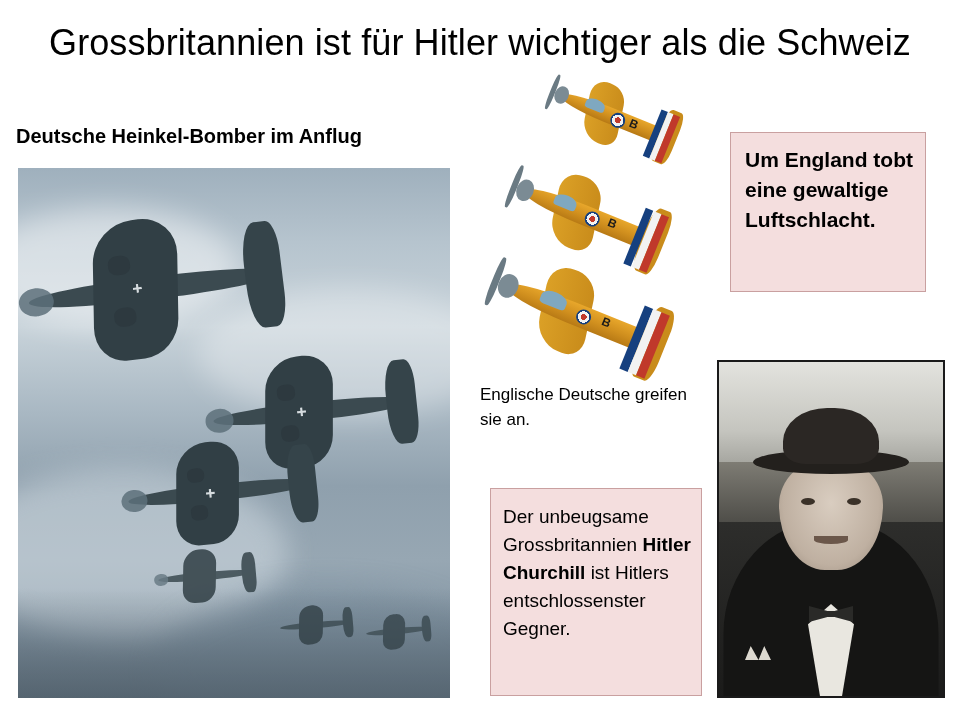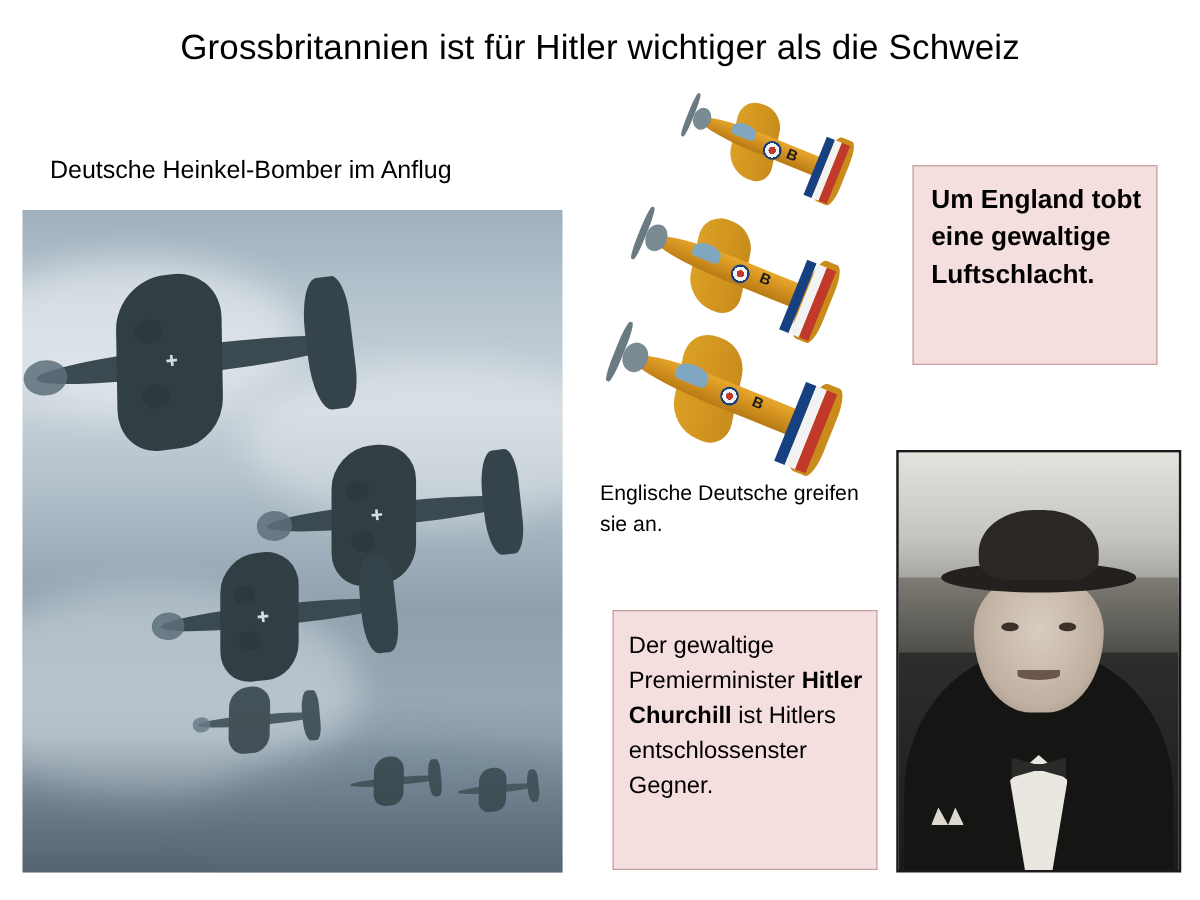--- a/index.html
+++ b/index.html
@@ -19,33 +19,34 @@
     height: 720px;
   }
 
   
   .slide-title {
     position: absolute;
     left: 0;
     top: 22px;
     width: 960px;
     text-align: center;
-    font-size: 28px;
+    font-size: 36px;
     color: #000000;
     letter-spacing: 0.1px;
     white-space: nowrap;
   }
 
   
   .caption-bombers {
     position: absolute;
-    left: 40px;
+    left: 16px;
     top: 125px;
     font-size: 20px;
     color: #000000;
+    font-weight: bold;
   }
 
   
   .photo-bombers {
     position: absolute;
     left: 18px;
     top: 168px;
     width: 432px;
     height: 530px;
     overflow: hidden;
@@ -479,21 +480,21 @@
     <div class="sp-letter">B</div>
   </div>
 
   <div class="caption-spitfire">Englische Deutsche greifen sie an.</div>
 
   <div class="pinkbox box-england">
     <span>Um England tobt eine gewaltige Luftschlacht.</span>
   </div>
 
   <div class="pinkbox box-churchill">
-    <span>Der gewaltige Premierminister</span>
+    <span>Der unbeugsame Grossbritannien</span>
     <span class="bold-line">Hitler Churchill</span>
     <span>ist Hitlers entschlossenster Gegner.</span>
   </div>
 
   <div class="photo-churchill">
     <div class="ch-sky"></div>
     <div class="ch-ground"></div>
     <div class="ch-body"></div>
     <div class="ch-shirt"></div>
     <div class="ch-pocket"></div>

